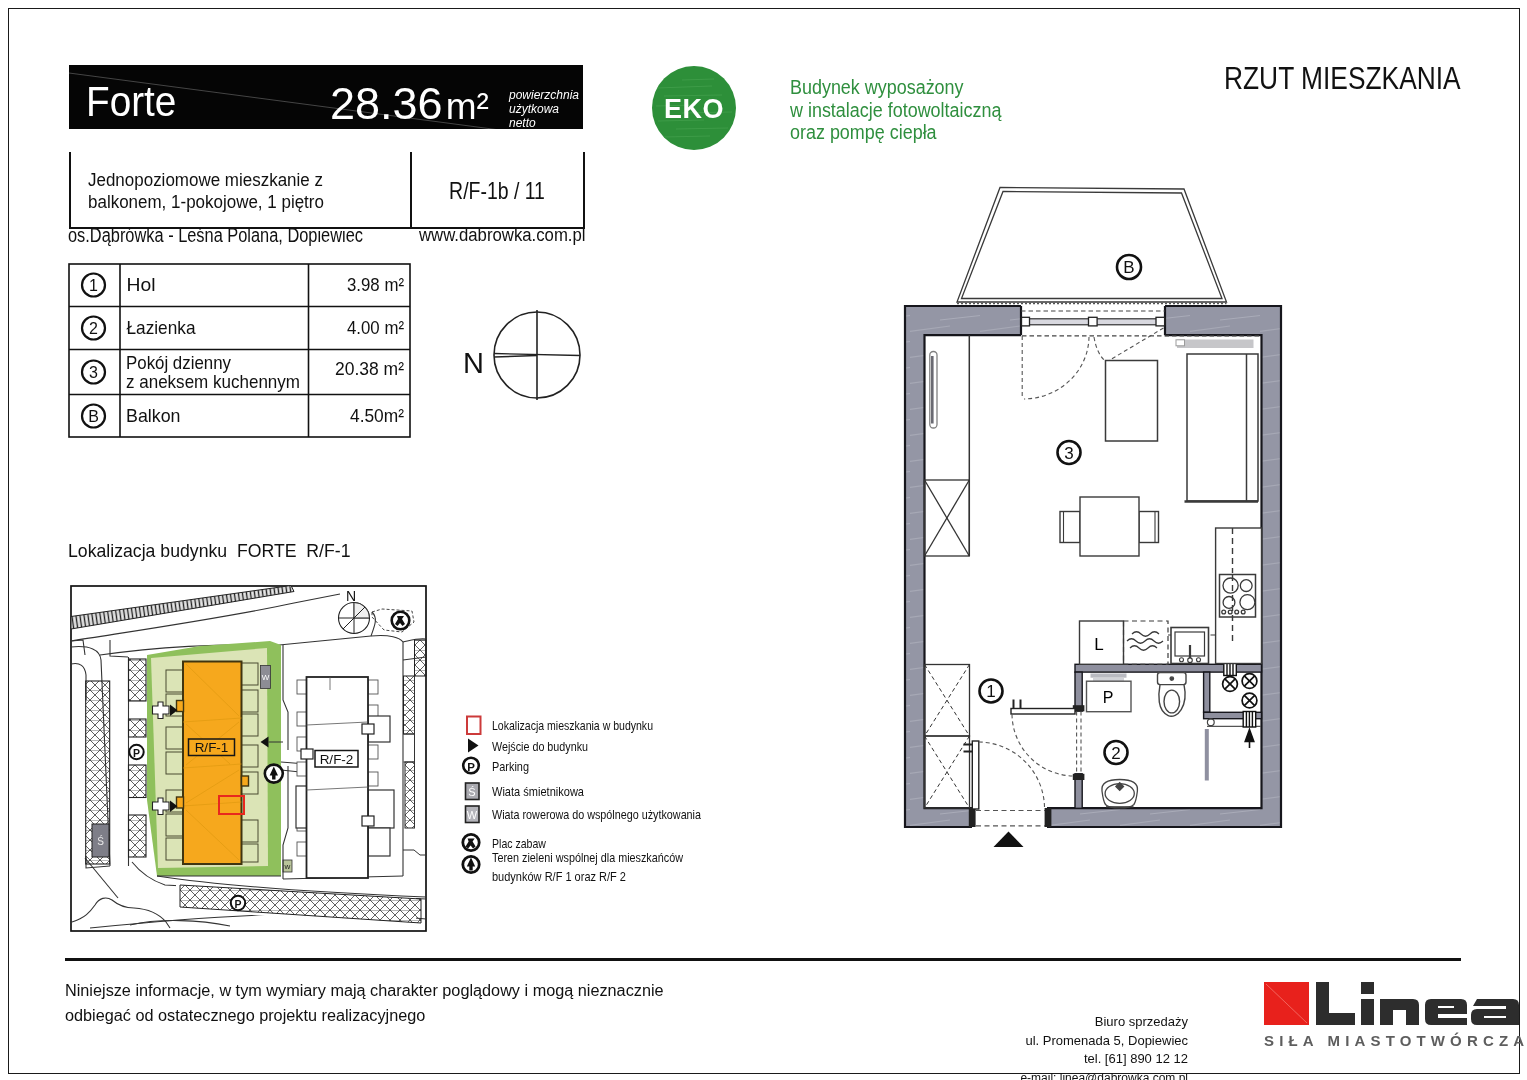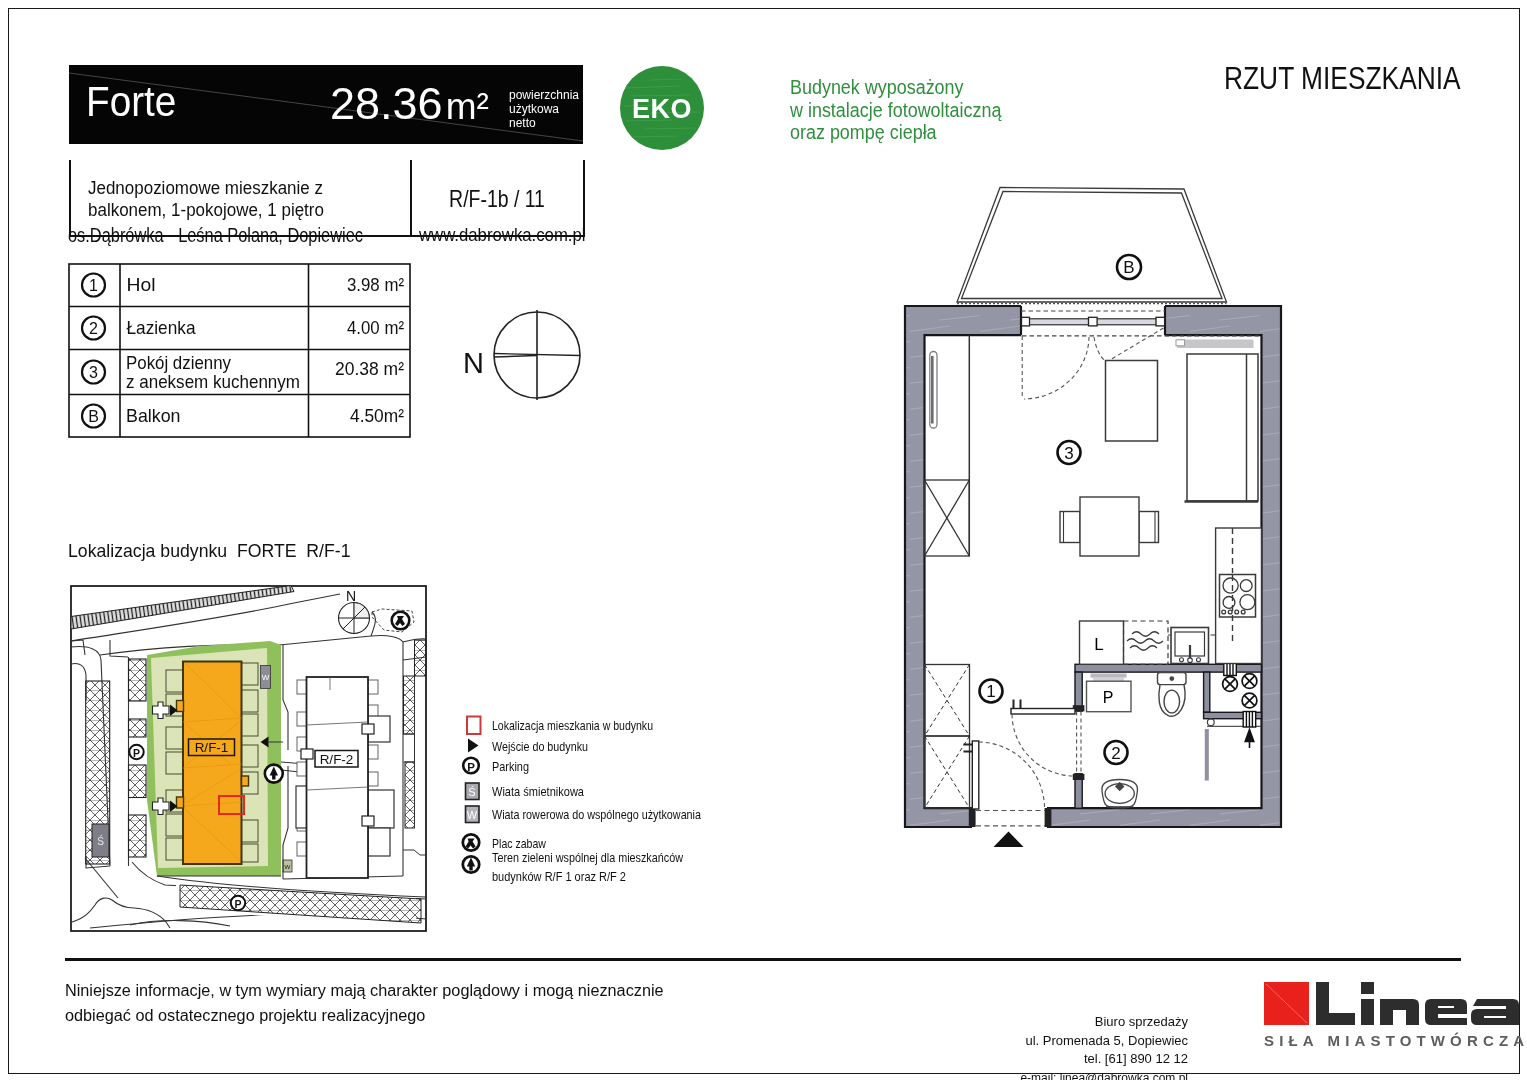--- a/index.html
+++ b/index.html
@@ -5,33 +5,33 @@
   html,body{margin:0;padding:0;}
   body{width:1527px;height:1080px;position:relative;background:#fff;
        font-family:"Liberation Sans", sans-serif;overflow:hidden;}
   .abs{position:absolute;}
 </style>
 </head>
 <body>
 
 <div class="abs" style="left:8px;top:8px;width:1510px;height:1064px;border:1px solid #1a1a1a;"></div>
 
-<div class="abs" style="left:69px;top:65px;width:514px;height:79px;background:#050505;overflow:hidden;">
+<div class="abs" style="left:69px;top:65px;width:514px;height:64px;background:#050505;overflow:hidden;">
   <svg width="514" height="79" style="position:absolute;left:0;top:0;">
     <line x1="0" y1="8" x2="514" y2="76" stroke="#454545" stroke-width="1"></line>
   </svg>
 
   <div class="abs" style="left:17px;top:12px;color:#fff;font-size:43px;transform:scaleX(0.9);transform-origin:left;">Forte</div>
 
   <div class="abs" style="left:261px;top:13px;color:#fff;font-size:45px;">28.36<span style="font-size:37px;"> m²</span></div>
 
-  <div class="abs" style="left:440px;top:23px;color:#fff;font-size:12px;line-height:14.2px;">powierzchnia<br>użytkowa<br>netto</div>
-</div>
-
-<div class="abs" style="left:69px;top:160px;width:512px;height:75px;border:2px solid #111;border-top:none;">
+  <div class="abs" style="left:440px;top:23px;color:#fff;font-size:12px;line-height:14.2px;font-style:italic;">powierzchnia<br>użytkowa<br>netto</div>
+</div>
+
+<div class="abs" style="left:69px;top:152px;width:512px;height:75px;border:2px solid #111;border-top:none;">
 
   <div class="abs" style="left:17px;top:18px;font-size:17.5px;line-height:21.5px;color:#111;transform:scaleX(0.97);transform-origin:left;">Jednopoziomowe mieszkanie z<br>balkonem, 1-pokojowe, 1 piętro</div>
 
   <div class="abs" style="left:339px;top:0;width:2px;height:75px;background:#111;"></div>
 
   <div class="abs" style="left:340px;top:25px;width:172px;text-align:center;font-size:24px;color:#111;transform:scaleX(0.81);">R/F-1b / 11</div>
 </div>
 
 <div class="abs" style="left:68px;top:224px;font-size:19.5px;color:#111;transform:scaleX(0.84);transform-origin:left;">os.Dąbrówka - Leśna Polana, Dopiewiec</div>
 
@@ -78,21 +78,21 @@
 <div class="abs" style="left:450px;top:300px;">
   <svg width="140" height="110">
     <text x="13" y="73" font-size="29px" fill="#111">N</text>
     <circle cx="87" cy="55" r="43" fill="none" stroke="#222" stroke-width="1.6"></circle>
     <line x1="87" y1="10" x2="87" y2="100" stroke="#222" stroke-width="1.6"></line>
     <line x1="44" y1="53.5" x2="130" y2="55.5" stroke="#222" stroke-width="1.4"></line>
     <line x1="44" y1="57" x2="87" y2="55.5" stroke="#222" stroke-width="1.4"></line>
   </svg>
 </div>
 
-<div class="abs" style="left:620px;top:66px;width:84px;height:84px;border-radius:50%;background:#2d8f39;">
+<div class="abs" style="left:652px;top:66px;width:84px;height:84px;border-radius:50%;background:#2d8f39;">
   <svg width="84" height="84" style="position:absolute;border-radius:50%;">
     <g stroke="#3f9d49" stroke-width="0.9">
       <line x1="5" y1="22" x2="60" y2="20"></line>
         <line x1="12" y1="30" x2="70" y2="29"></line>
       <line x1="4" y1="40" x2="44" y2="39"></line>
         <line x1="30" y1="47" x2="80" y2="46"></line>
       <line x1="6" y1="55" x2="52" y2="54"></line>
         <line x1="24" y1="63" x2="76" y2="62"></line>
       <line x1="12" y1="71" x2="58" y2="70"></line>
         <line x1="30" y1="14" x2="62" y2="13"></line>

